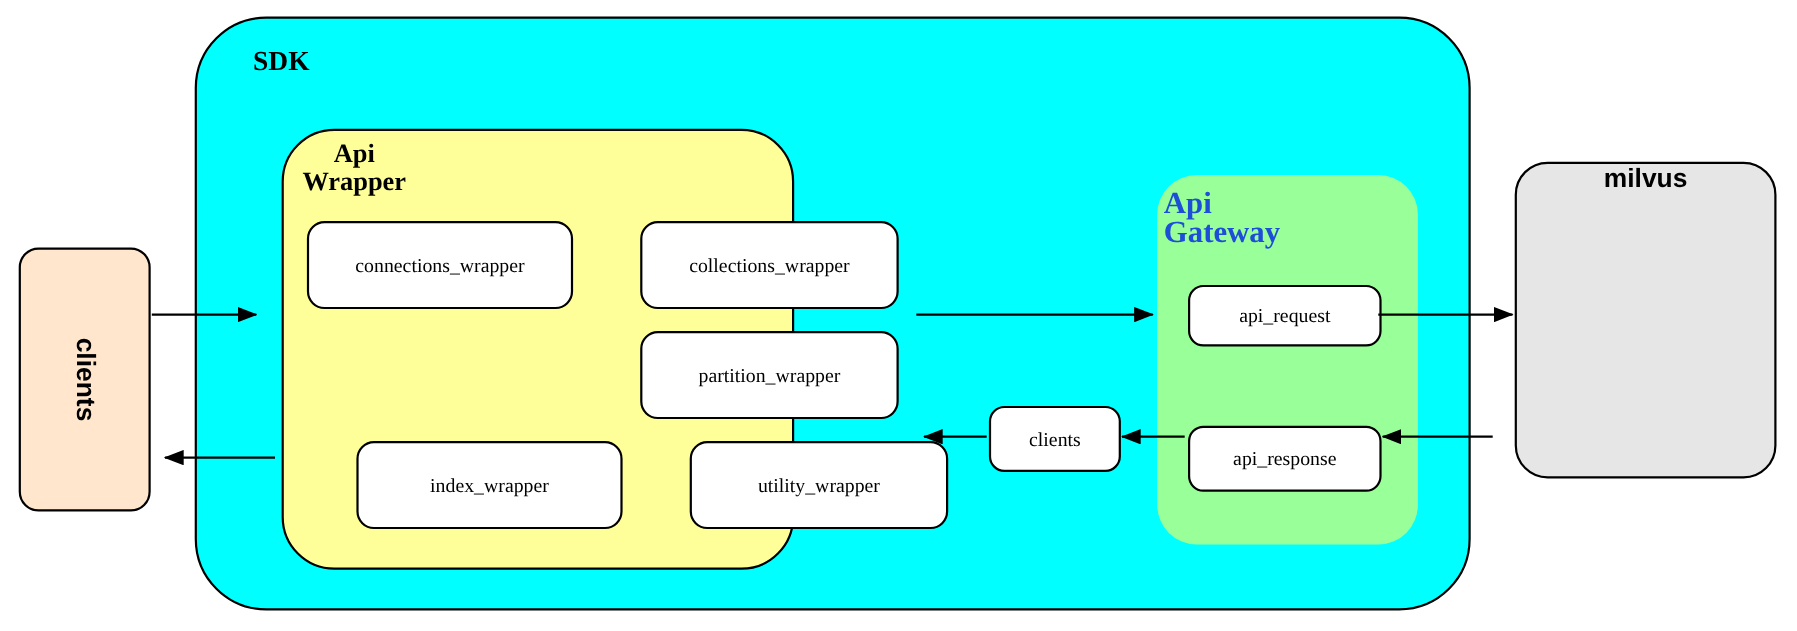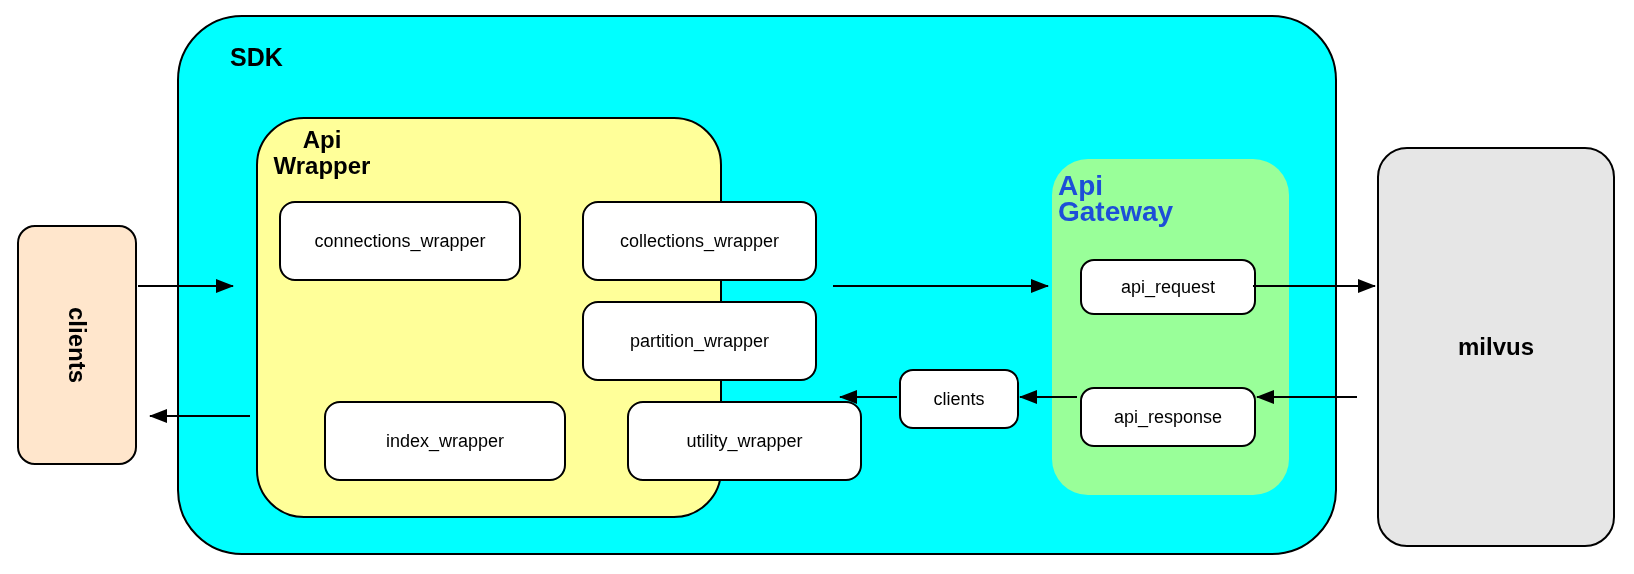--- a/index.html
+++ b/index.html
@@ -16,20 +16,21 @@
     overflow: hidden;
   }
   .abs { position: absolute; box-sizing: border-box; }
 
   
   .sdk {
     left: 177px; top: 15px; width: 1160px; height: 540px;
     background: #00FFFF;
     border: 2.5px solid #000000;
     border-radius: 65px;
+    font-family: Liberation Serif, serif;
   }
   .sdk-label {
     left: 51px; top: 26px;
     font-size: 25px; font-weight: bold; color: #000000;
   }
   .api-wrapper {
     left: 77px; top: 100px; width: 466px; height: 401px;
     background: #FFFF99;
     border: 2.5px solid #000000;
     border-radius: 48px;
@@ -44,25 +45,25 @@
     background: #99FF99;
     border: none;
     border-radius: 36px;
   }
   .api-gateway-label {
     left: 6px; top: 14px; width: 124px;
     text-align: left;
     font-size: 28px; font-weight: bold; line-height: 26px; color: #1d4ed8;
   }
   .milvus {
-    left: 1377px; top: 147px; width: 238px; height: 400px;
+    left: 1377px; top: 147px; width: 238px; height: 288px;
     background: #E6E6E6;
     border: 2.5px solid #000000;
     border-radius: 30px;
-    display: flex; align-items: center; justify-content: center;
+    display: flex; align-items: flex-start; justify-content: center;
     font-size: 24px; font-weight: bold; color: #000000;
   }
   .clients {
     left: 17px; top: 225px; width: 120px; height: 240px;
     background: #FFE6CC;
     border: 2px solid #000000;
     border-radius: 18px;
     display: flex; align-items: center; justify-content: center;
   }
   .clients .vtext {

